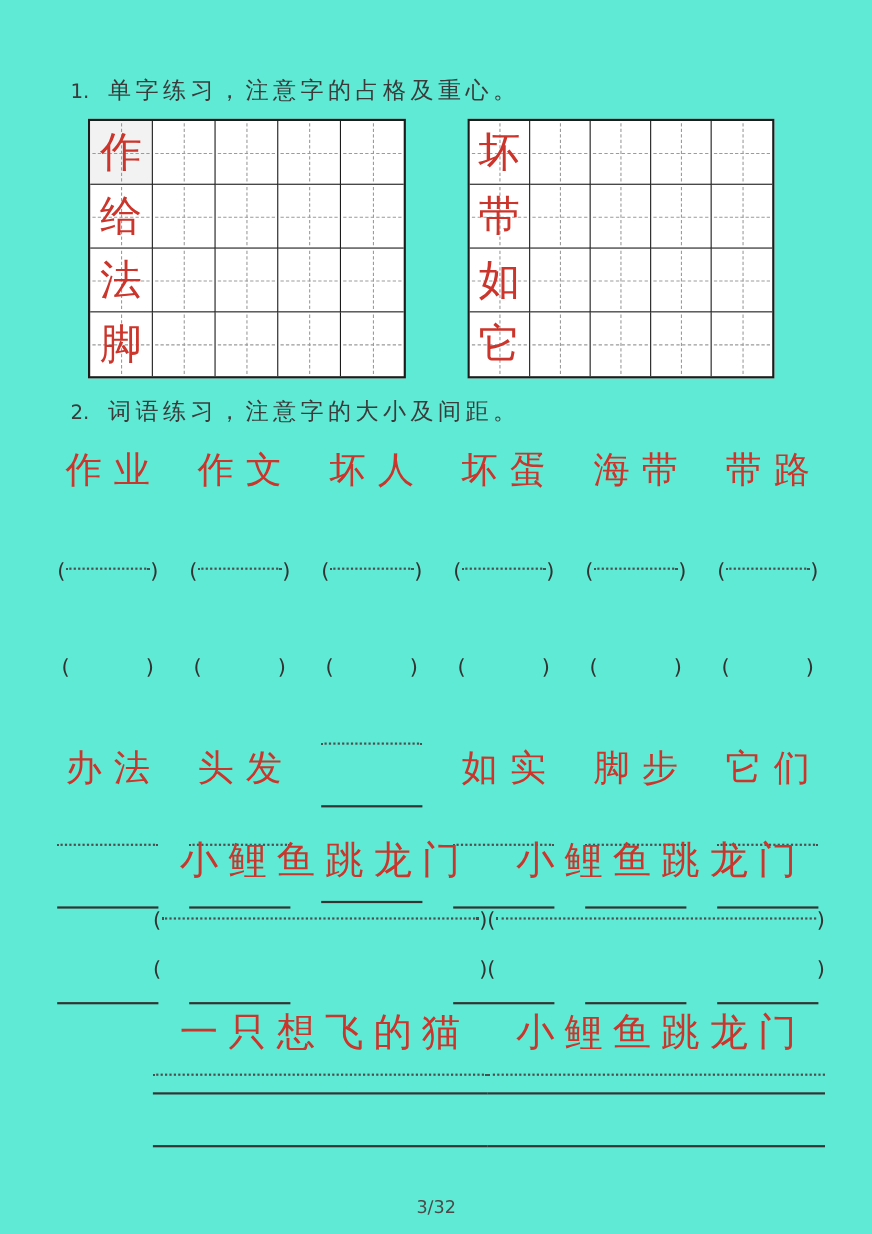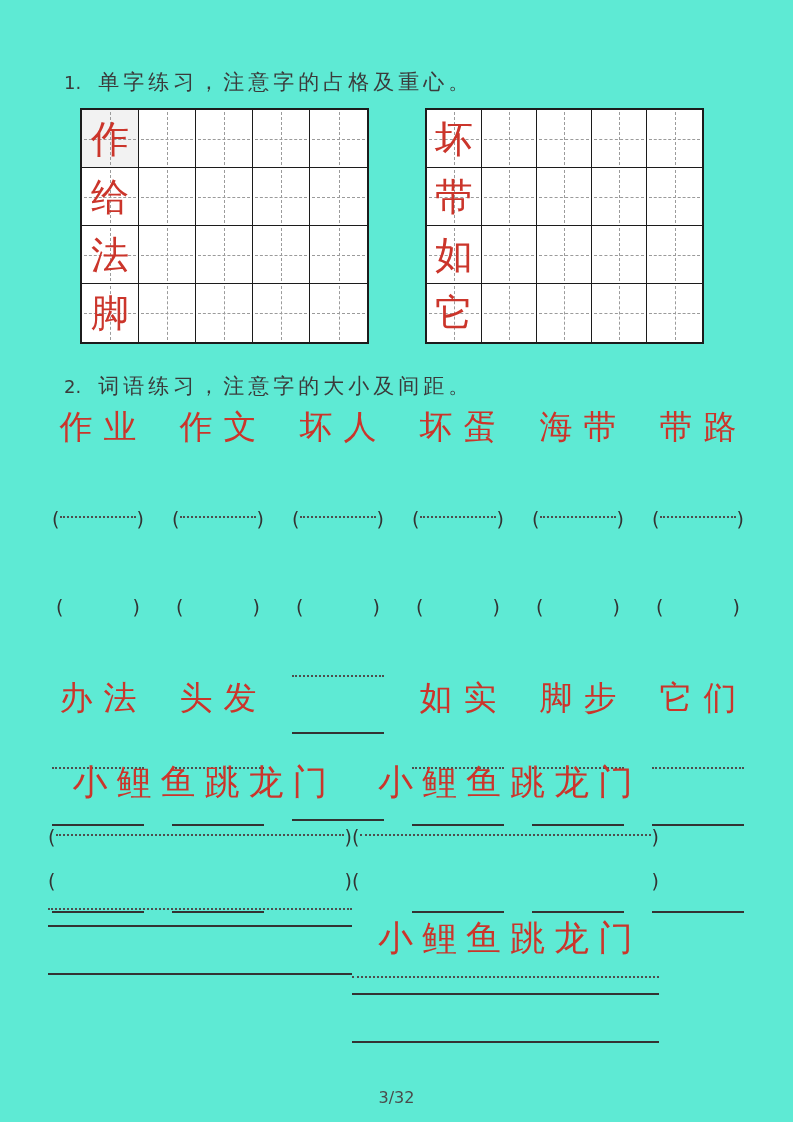--- a/index.html
+++ b/index.html
@@ -4,21 +4,21 @@
 <style>
   html,body{margin:0;padding:0;background:#ffffff;}
   .page{
     position:relative;width:793px;height:1122px;background:#5eead4;overflow:hidden;
     font-family:"Liberation Serif","DejaVu Serif",serif;
   }
   
   .sec-title{position:absolute;left:64px;color:#3b3b3b;white-space:nowrap;}
   .sec-title .num{font-size:18px;margin-right:17px;font-family:"DejaVu Sans",sans-serif;}
   .sec-title .txt{font-size:21px;letter-spacing:4px;}
-  #t1{top:68px;} #t2{top:372px;} #t3{top:704px;}
+  #t1{top:68px;} #t2{top:360px;} #t3{top:704px;}
   
   .tzg{position:absolute;top:108px;display:grid;border:2px solid #1c1c1c;background:#fff;
        grid-template-rows:repeat(4,1fr);}
   #grid-left{left:80px;width:285px;height:232px;grid-template-columns:repeat(5,1fr);}
   #grid-right{left:425px;width:275px;height:232px;grid-template-columns:repeat(5,1fr);}
   .cell{position:relative;border-right:1px solid #1c1c1c;border-bottom:1px solid #1c1c1c;}
   .cell:nth-child(5n){border-right:none;}
   .cell:nth-child(n+16){border-bottom:none;}
   #grid-left .cell:first-child{background:#f2f2f2;}
   .cell::before{content:"";position:absolute;left:2px;right:2px;top:50%;border-top:1px dashed #9b9b9b;}
@@ -32,21 +32,21 @@
          letter-spacing:11px;padding-left:11px;white-space:nowrap;}
   .rword.second{height:52px;}
   .paren{color:#333;font-family:"DejaVu Sans",sans-serif;font-size:19px;line-height:1;}
   .pd{height:46px;width:92px;display:flex;align-items:center;}
   .pd .dline{flex:1;border-bottom:2px dotted #4e4e4e;margin:0 1px 4px 1px;}
   .pe{height:50px;width:84px;display:flex;align-items:center;justify-content:space-between;}
   .dotl{width:92px;border-bottom:2px dotted #4e4e4e;margin-top:3px;}
   .soll{width:92px;border-bottom:2px solid #333;margin-top:15px;}
   .soll.g2{margin-top:45px;}
   
-  .sent-grid{position:absolute;left:48px;top:748px;width:702px;display:flex;justify-content:flex-start;}
+  .sent-grid{position:absolute;left:48px;top:748px;width:702px;display:flex;justify-content:flex-end;}
   .scol{display:flex;flex-direction:column;align-items:center;}
   .scol.left{width:304px;} .scol.right{width:307px;}
   .sent{height:68px;display:flex;align-items:center;justify-content:center;color:#cb352b;
         font-size:35px;letter-spacing:9px;padding-left:9px;white-space:nowrap;}
   .sent.second{height:68px;}
   .pdw{height:42px;width:100%;display:flex;align-items:center;}
   .pdw .dline{flex:1;border-bottom:2px dotted #4e4e4e;margin:0 1px 4px 1px;}
   .pew{height:46px;width:100%;display:flex;align-items:center;justify-content:space-between;}
   .dotlw{width:100%;border-bottom:2px dotted #4e4e4e;margin-top:4px;}
   .sollw{width:100%;border-bottom:2px solid #333;margin-top:15px;}
@@ -232,20 +232,21 @@
       <div class="sent">小鲤鱼跳龙门</div>
       <div class="pdw">
           <span class="paren">(</span>
           <span class="dline"></span>
           <span class="paren">)</span>
         </div>
       <div class="pew">
           <span class="paren">(</span>
           <span class="paren">)</span>
         </div>
+      <div class="sent second">一只想飞的猫</div>
       <div class="dotlw"></div>
       <div class="sollw"></div>
       <div class="sollw g2"></div>
     </div>
     <div class="scol right">
       <div class="sent">小鲤鱼跳龙门</div>
       <div class="pdw">
           <span class="paren">(</span>
           <span class="dline"></span>
           <span class="paren">)</span>

